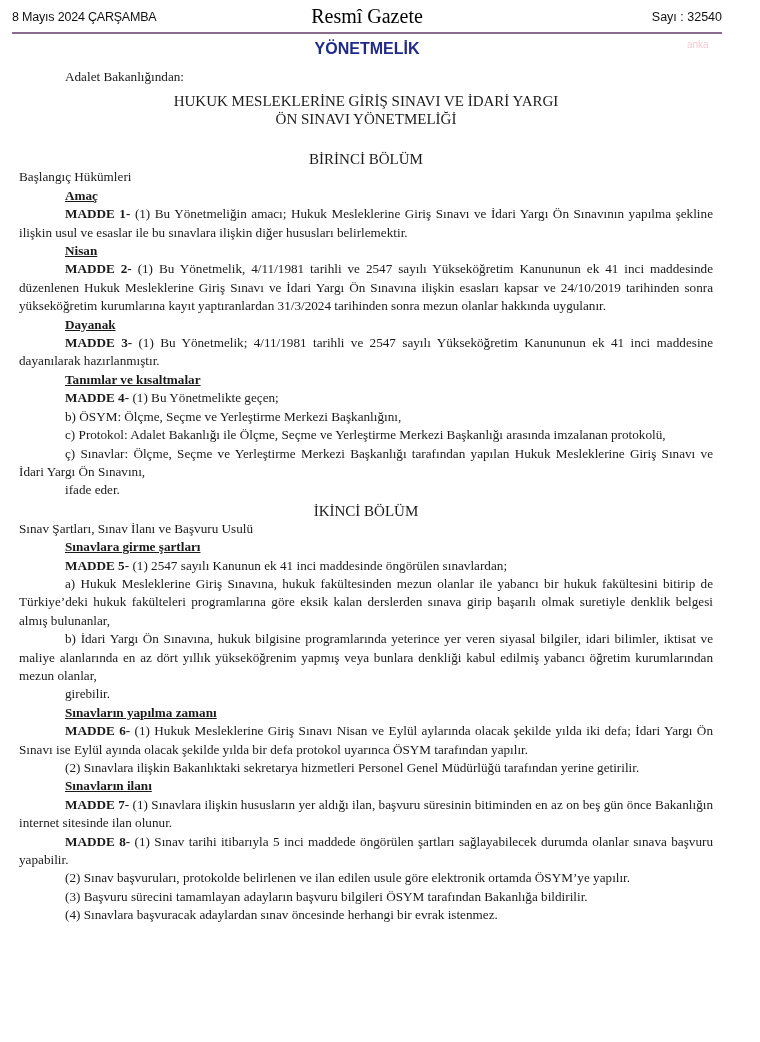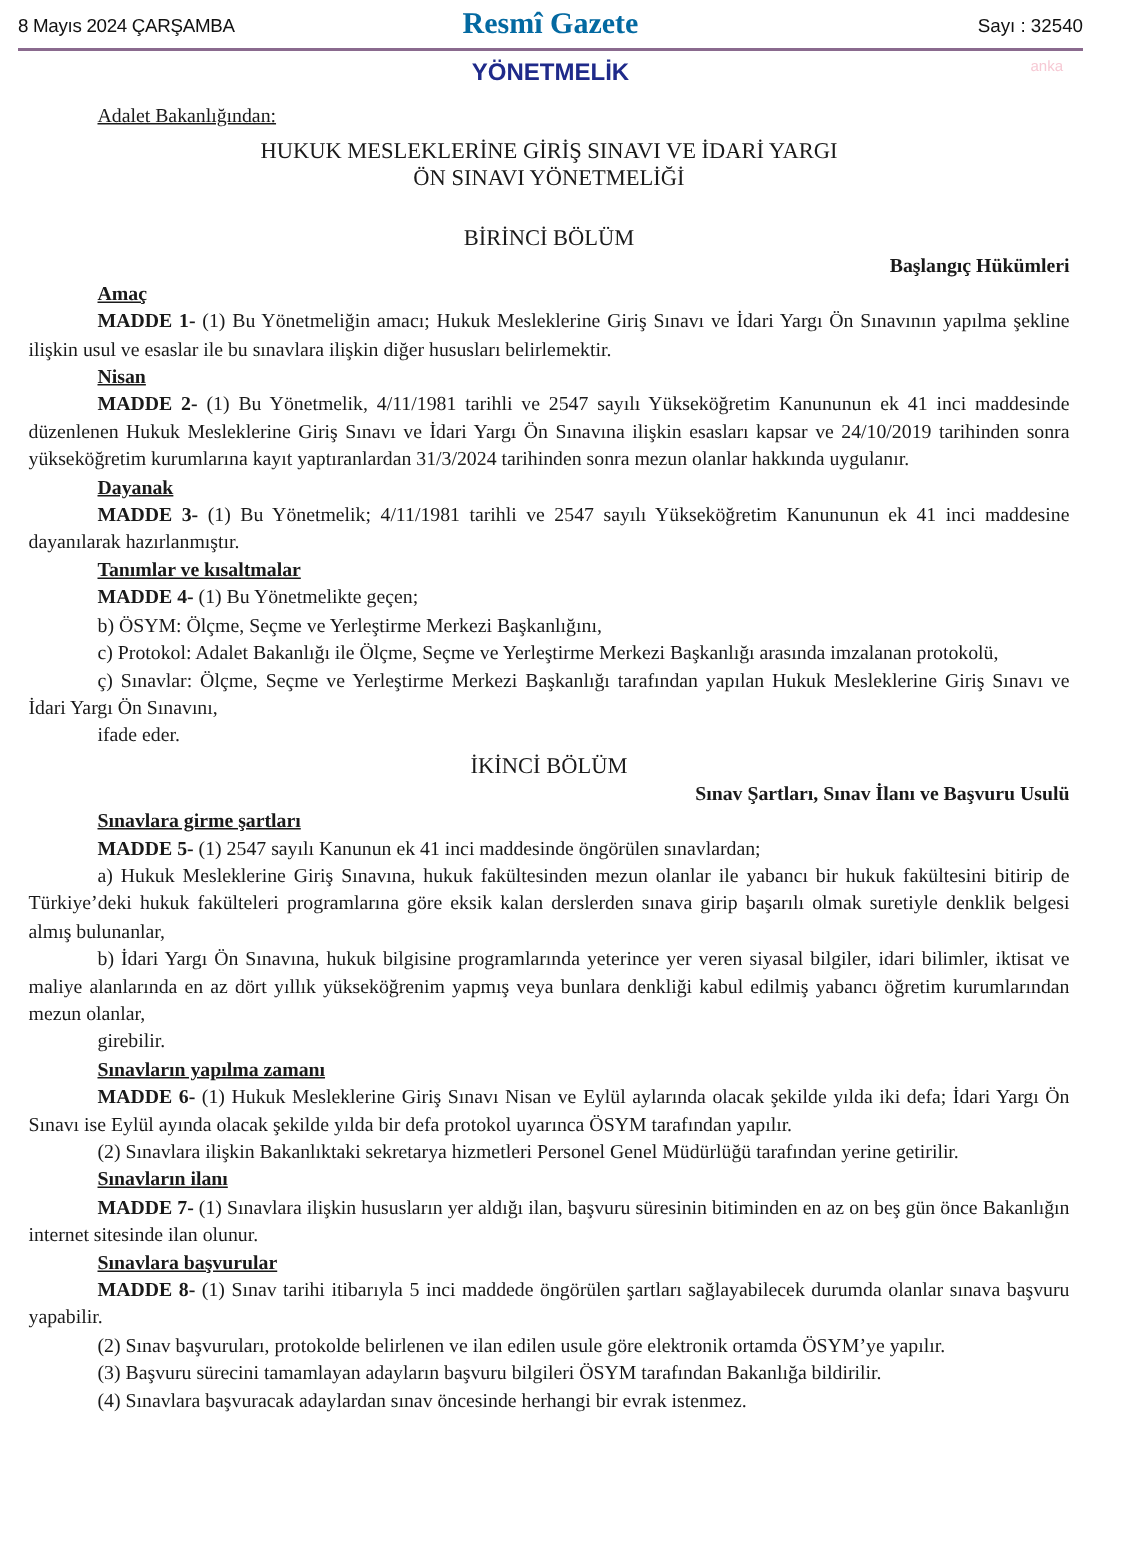--- a/index.html
+++ b/index.html
@@ -1,28 +1,28 @@
 <!DOCTYPE html>
 <html><head>
 <meta charset="utf-8">
 <style>
   html, body { margin: 0; padding: 0; background: #ffffff; }
   body { width: 760px; height: 1042px; overflow: hidden; position: relative; }
   .masthead { position: absolute; left: 12px; top: 0; width: 710px; height: 32px; }
   .mh-date { position: absolute; left: 0; top: 10px; font-family: "Liberation Sans", sans-serif; font-size: 12.5px; color: #111; letter-spacing: -0.2px; }
-  .mh-title { position: absolute; left: 0; width: 710px; top: 5px; text-align: center; font-family: "Liberation Serif", serif; font-size: 20px; font-weight: bold; color: #0369a1; }
+  .mh-title { position: absolute; left: 0; width: 710px; top: 5px; text-align: center; font-family: "Liberation Serif", serif; font-size: 20px; font-weight: normal; color: #000000; }
   .mh-issue { position: absolute; right: 0; top: 10px; font-family: "Liberation Sans", sans-serif; font-size: 12.5px; color: #111; }
   .mh-rule { position: absolute; left: 12px; top: 32px; width: 710px; height: 2px; background: #8a6a8e; }
   .section-tag { position: absolute; left: 0; width: 734px; top: 40px; text-align: center; font-family: "Liberation Sans", sans-serif; font-weight: bold; font-size: 16px; color: #1f2a8a; }
   .watermark { position: absolute; left: 687px; top: 39px; font-family: "Liberation Sans", sans-serif; font-size: 10px; color: #f6c9d4; }
   .doc { position: absolute; left: 19px; top: 68px; width: 694px; font-family: "Liberation Serif", serif; font-size: 13.2px; line-height: 18.4px; color: #1a1a1a; }
-  .issuer { padding-left: 46px; text-decoration: underline; margin-bottom: 6px; }
+  .issuer { padding-left: 46px; margin-bottom: 6px; }
   .doc-title { text-align: center; font-size: 15px; line-height: 18px; margin-bottom: 22px; }
   .chapter { text-align: center; font-size: 15px; line-height: 18px; margin-top: 17px; }
-  .chapter-sub { text-align: right; font-weight: bold; line-height: 18.4px; margin-bottom: 0; }
+  .chapter-sub { text-align: left; font-weight: normal; line-height: 18.4px; margin-bottom: 0; }
   .heading { padding-left: 46px; font-weight: bold; text-decoration: underline; }
   .p { text-indent: 46px; text-align: justify; }
   .p b { font-weight: bold; }
   .chapter2 { margin-top: 2px; }
 </style>
 </head>
 <body>
 
 <div class="masthead">
   <span class="mh-date">8 Mayıs 2024 ÇARŞAMBA</span>
@@ -68,18 +68,17 @@
   <div class="p">b) İdari Yargı Ön Sınavına, hukuk bilgisine programlarında yeterince yer veren siyasal bilgiler, idari bilimler, iktisat ve maliye alanlarında en az dört yıllık yükseköğrenim yapmış veya bunlara denkliği kabul edilmiş yabancı öğretim kurumlarından mezun olanlar,</div>
   <div class="p">girebilir.</div>
 
   <div class="heading">Sınavların yapılma zamanı</div>
   <div class="p"><b>MADDE 6-</b><span> (1) Hukuk Mesleklerine Giriş Sınavı Nisan ve Eylül aylarında olacak şekilde yılda iki defa; İdari Yargı Ön Sınavı ise Eylül ayında olacak şekilde yılda bir defa protokol uyarınca ÖSYM tarafından yapılır.</span></div>
   <div class="p">(2) Sınavlara ilişkin Bakanlıktaki sekretarya hizmetleri Personel Genel Müdürlüğü tarafından yerine getirilir.</div>
 
   <div class="heading">Sınavların ilanı</div>
   <div class="p"><b>MADDE 7-</b><span> (1) Sınavlara ilişkin hususların yer aldığı ilan, başvuru süresinin bitiminden en az on beş gün önce Bakanlığın internet sitesinde ilan olunur.</span></div>
 
-  <div class="heading">Sınavlara başvurular</div>
   <div class="p"><b>MADDE 8-</b><span> (1) Sınav tarihi itibarıyla 5 inci maddede öngörülen şartları sağlayabilecek durumda olanlar sınava başvuru yapabilir.</span></div>
   <div class="p">(2) Sınav başvuruları, protokolde belirlenen ve ilan edilen usule göre elektronik ortamda ÖSYM’ye yapılır.</div>
   <div class="p">(3) Başvuru sürecini tamamlayan adayların başvuru bilgileri ÖSYM tarafından Bakanlığa bildirilir.</div>
   <div class="p">(4) Sınavlara başvuracak adaylardan sınav öncesinde herhangi bir evrak istenmez.</div>
 </div>
 
 </body></html>

